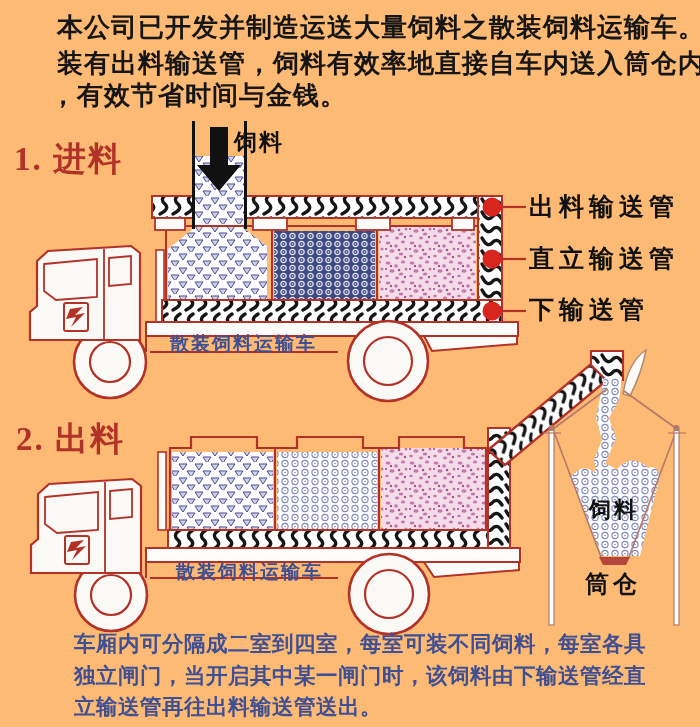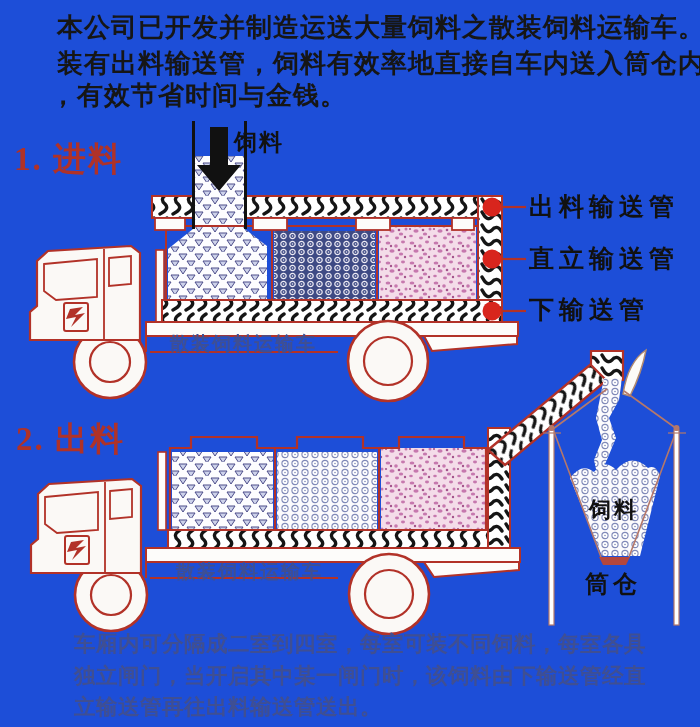--- a/index.html
+++ b/index.html
@@ -1,16 +1,16 @@
 <!DOCTYPE html>
 <html lang="zh"><head>
 <meta charset="utf-8">
 <style>
   html,body{margin:0;padding:0;background:#e8e6e2;}
-  #stage{position:relative;width:700px;height:727px;background:#1d4ed8;overflow:hidden;
+  #stage{position:relative;width:700px;height:727px;background:#fdba74;overflow:hidden;
          font-family:"Liberation Serif", serif;}
   svg{display:block}
   text{font-family:"Liberation Serif", serif;font-weight:bold;}
   .hdr{font-size:26px;fill:#161616;letter-spacing:1px;}
   .sec{font-size:33px;fill:#b03228;letter-spacing:2px;}
   .plabel{font-size:25px;fill:#111111;letter-spacing:5px;}
   .small{font-size:23px;fill:#111111;letter-spacing:2px;}
   .trucklbl{font-size:19px;fill:#3f4f93;letter-spacing:2px;}
   .foot{font-size:21.5px;fill:#3f4f93;letter-spacing:0.5px;}
   .silotxt{font-size:22px;fill:#111111;letter-spacing:3px;}

